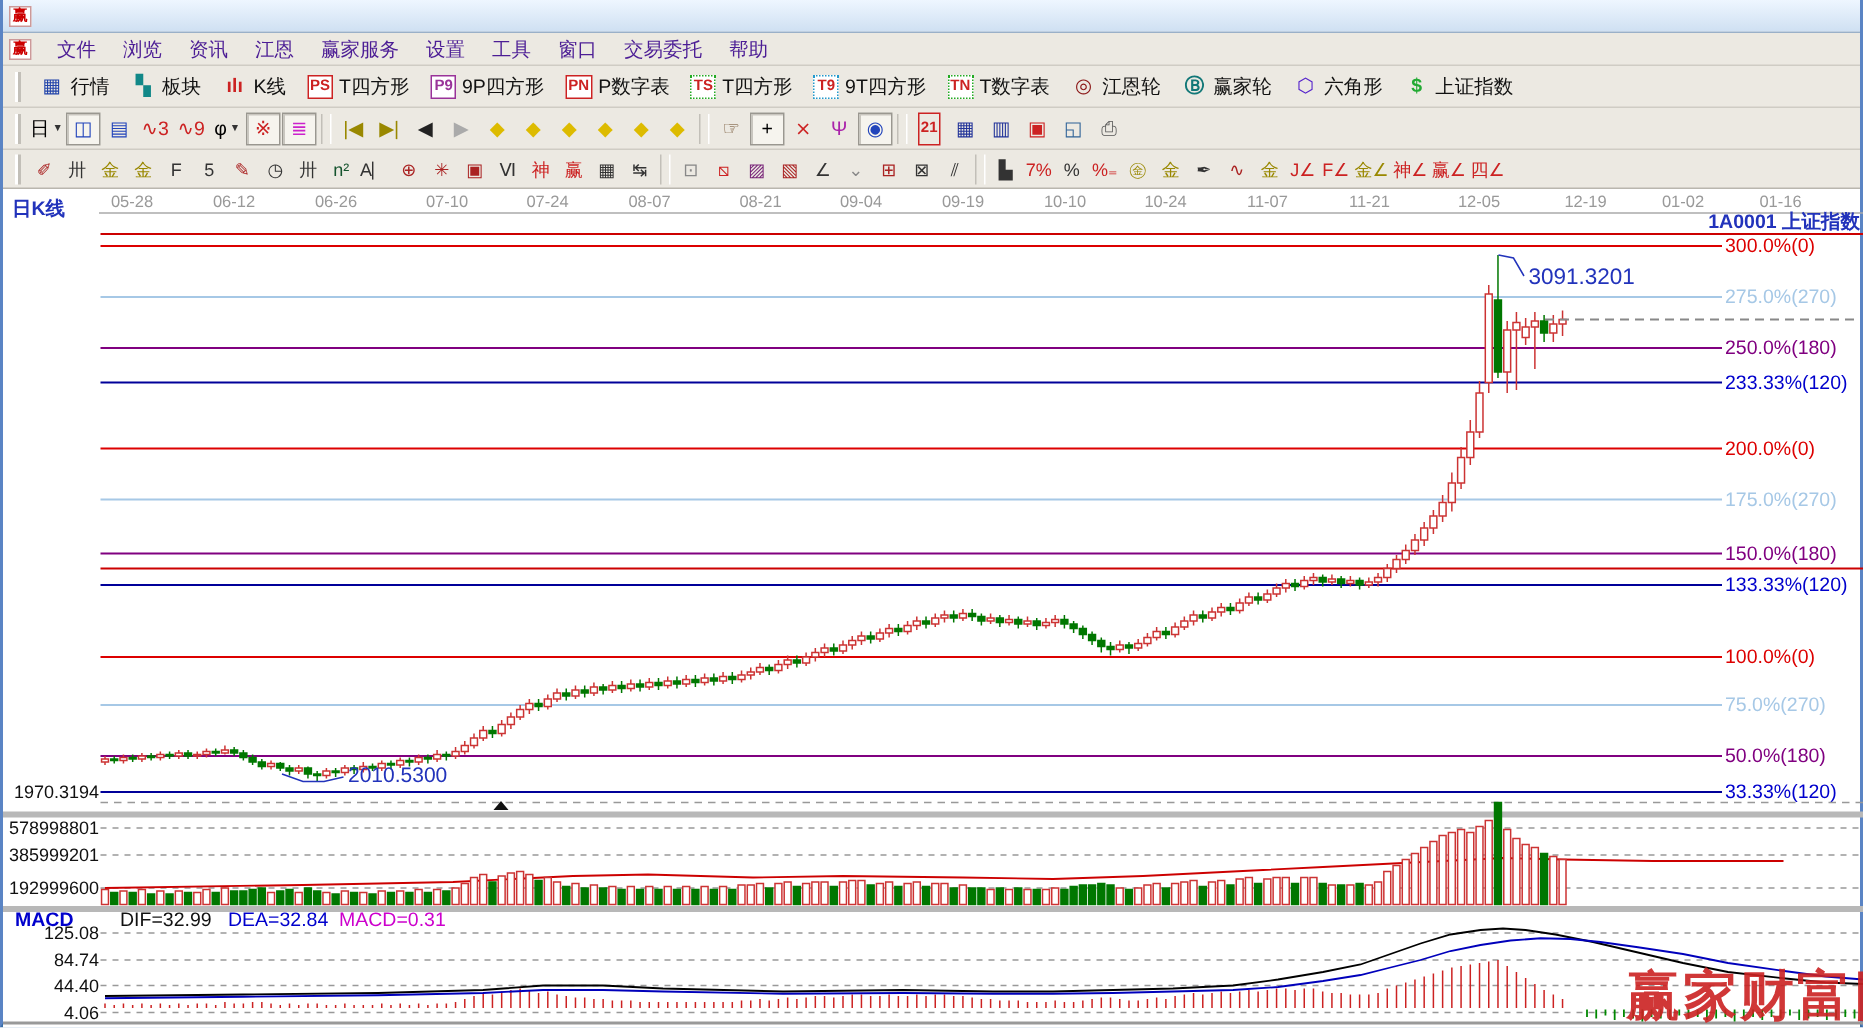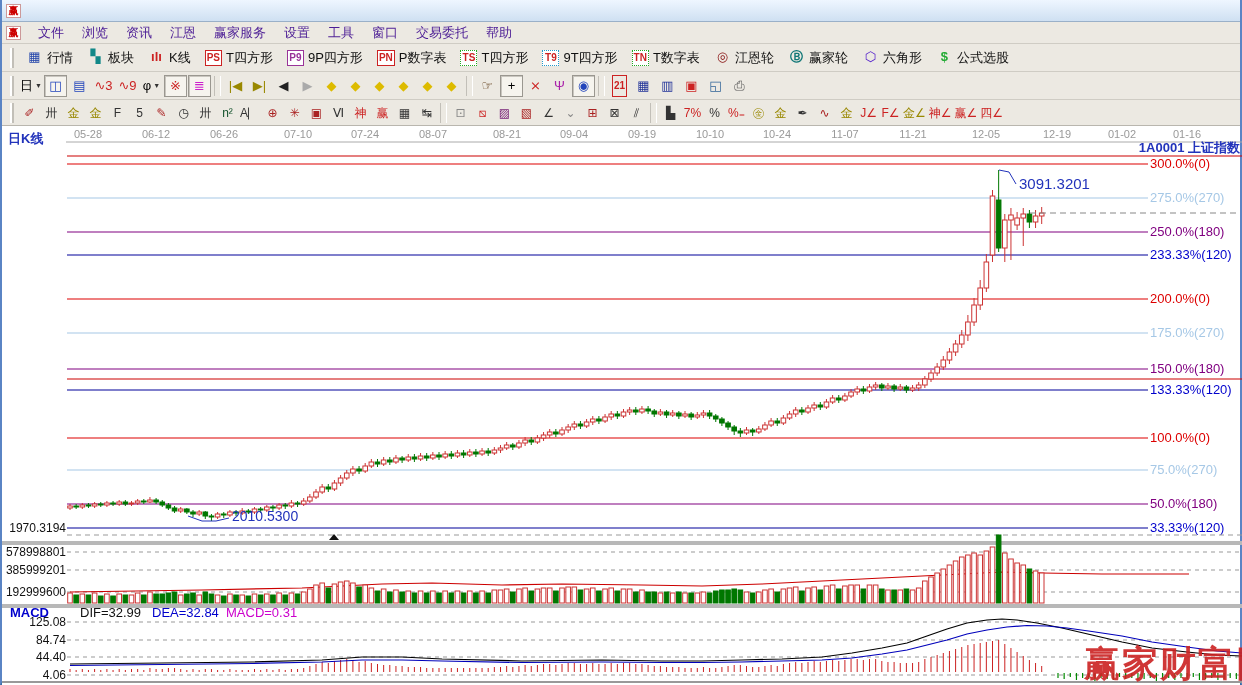--- a/index.html
+++ b/index.html
@@ -8,21 +8,21 @@
   .window { width:1242px; height:685px; border-left:2px solid #5a84c4; border-right:2px solid #5a84c4; border-bottom:3px solid #3a6ea5; display:flex; flex-direction:column; background:#fff; }
   .titlebar { height:22px; background:linear-gradient(#eef6ff,#cfe0f2); border-bottom:1px solid #9ab0c8; display:flex; align-items:center; padding:0 4px; flex:0 0 auto; }
   .app-logo { width:15px; height:14px; background:#fff; color:#c00; border:1px solid #c99; font-size:10px; font-weight:bold; line-height:12px; text-align:center; margin-right:5px; }
   .title-text { font-size:12px; color:#111; }
   .menubar { height:22px; background:#ece9e2; border-bottom:1px solid #cfccC4; display:flex; align-items:center; padding-left:4px; flex:0 0 auto; }
   .menu-logo { width:15px; height:14px; background:#fff; color:#c00; border:1px solid #c99; font-size:10px; font-weight:bold; line-height:12px; text-align:center; margin-right:8px; }
   .menu-item { font-size:13px; color:#4c1d95; padding:2px 9px; cursor:default; }
   .toolbar1 { height:28px; background:#ece9e2; border-bottom:1px solid #cfccc4; display:flex; align-items:center; padding-left:8px; gap:2px; flex:0 0 auto; }
   .tb1-item { display:flex; align-items:center; gap:4px; padding:2px 6px; font-size:13px; color:#111; }
   .tb1-icon { display:inline-block; min-width:17px; height:16px; font-size:10px; font-weight:bold; line-height:14px; text-align:center; }
-  .tb1-icon.boxed { border:1px solid; background:#fff; padding:0 1px; }
+  .tb1-icon.boxed { border:1px solid; background:#fff; padding:0 1px;text-align:right; }
   .tb1-icon.dotted { border:1px dotted; background:#fff; padding:0 1px; }
   .toolbar2 { height:28px; background:#ece9e2; border-bottom:1px solid #cfccc4; display:flex; align-items:center; padding-left:8px; gap:1px; flex:0 0 auto; }
   .toolbar3 { height:26px; background:#ece9e2; border-bottom:1px solid #b9b6ae; display:flex; align-items:center; padding-left:8px; gap:1px; flex:0 0 auto; }
   .icon-cell { min-width:23px; height:22px; display:flex; align-items:center; justify-content:center; font-size:13px; line-height:20px; border:1px solid transparent; }
   .toolbar3 .icon-cell { min-width:21px; height:20px; font-size:12px; }
   .icon-cell.pressed { border:1px solid #9a9790; background:#f6f4ee; box-shadow:inset 1px 1px 0 #c9c6bf; }
   .icon-cell .dd { font-size:7px; margin-left:2px; color:#333; }
   .tb-sep { width:7px; height:20px; border-left:1px solid #c2bfb8; border-right:1px solid #fff; margin:0 2px; }
   .grip { width:4px; height:20px; border-left:2px solid #fff; border-right:2px solid #c2bfb8; margin-right:4px; }
   .chart-area { flex:1 1 auto; position:relative; background:#fff; }
@@ -95,21 +95,21 @@
       <div class="tb1-item">
         <span class="tb1-icon" style="color: rgb(17, 119, 119); font-size: 13px;">Ⓑ</span>
         <span>赢家轮</span>
       </div>
       <div class="tb1-item">
         <span class="tb1-icon" style="color: rgb(85, 34, 204); font-size: 13px;">⬡</span>
         <span>六角形</span>
       </div>
       <div class="tb1-item">
         <span class="tb1-icon" style="color: rgb(34, 170, 51); font-size: 13px;">$</span>
-        <span>公式选股</span>
+        <span>上证指数</span>
       </div>
     </div>
   <div class="toolbar2" id="toolbar2">
       <div class="grip"></div>
       <div class="icon-cell">
         <span style="color: rgb(0, 0, 0);">日</span>
         <span class="dd">▼</span>
       </div>
       <div class="icon-cell pressed">
         <span style="color: rgb(34, 68, 187);">◫</span>

